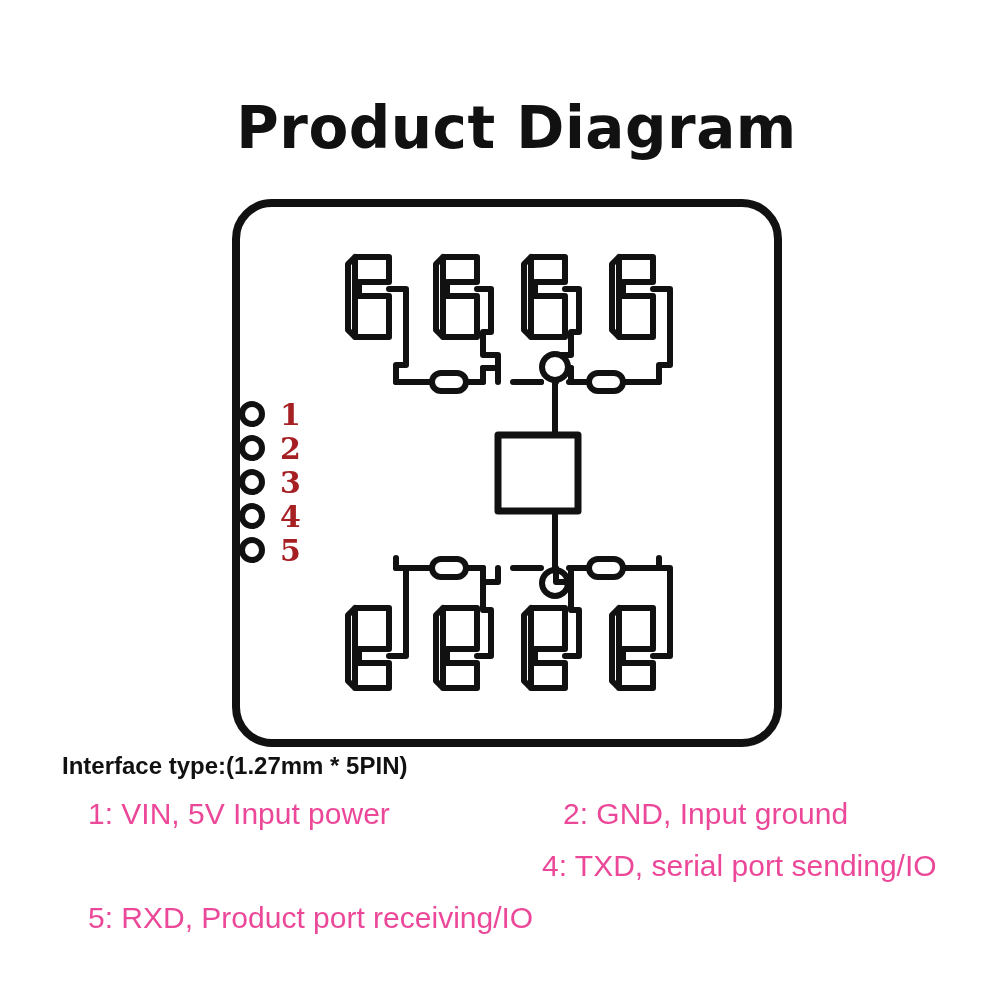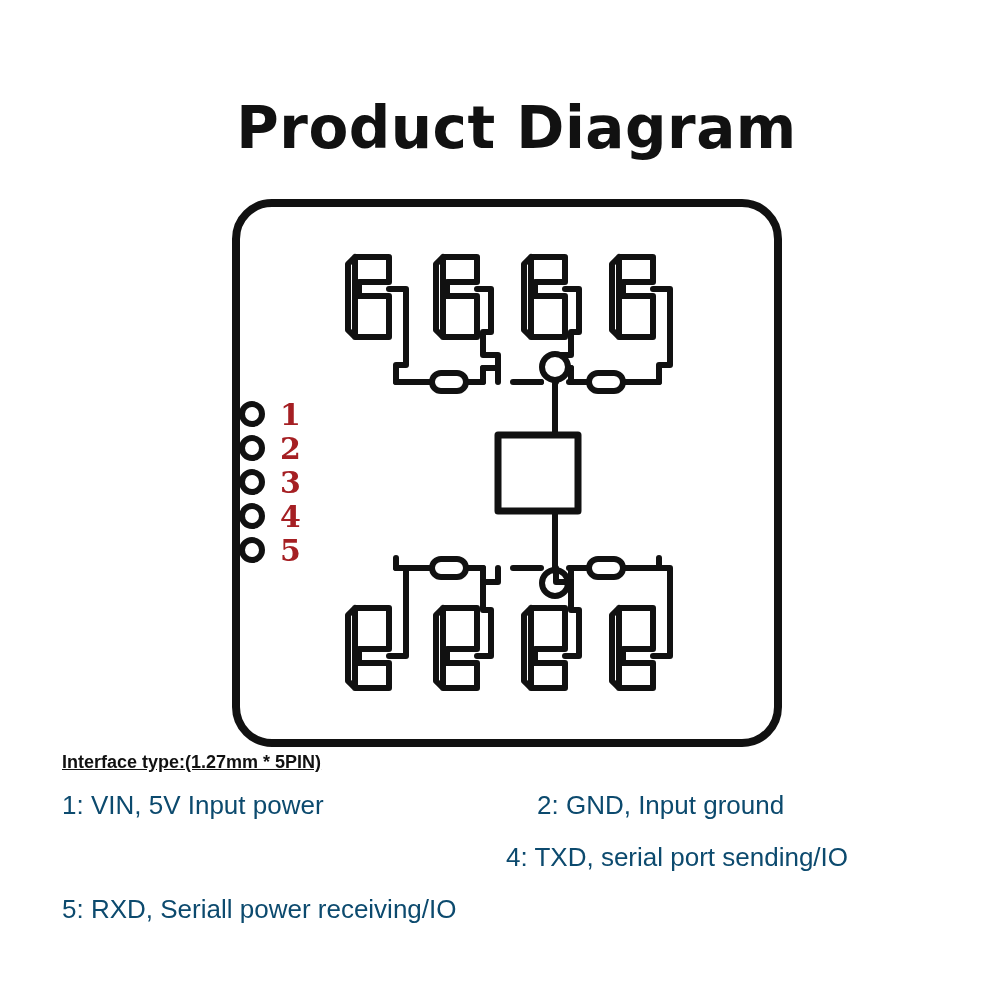--- a/index.html
+++ b/index.html
@@ -61,43 +61,43 @@
   
   .legend {
     position: absolute;
     left: 62px;
     top: 752px;
     width: 900px;
   }
   .legend-head {
     font-family: "Liberation Sans", sans-serif;
     font-weight: 700;
-    font-size: 18px;
+    font-size: 24px;
     color: #111111;
     white-space: nowrap;
     margin: 0 0 17px 0;
-    text-decoration: underline;
   }
   .legend-row {
     position: relative;
     height: 52px;
     white-space: nowrap;
   }
   .legend-item {
     position: absolute;
     top: 0;
     font-family: "Liberation Sans", sans-serif;
     font-weight: 400;
-    font-size: 26px;
-    color: #0c4a6e;
-    white-space: nowrap;
+    font-size: 30px;
+    color: #ec4899;
+    white-space: nowrap;
+    margin-left: 26px;
   }
   .col-left  { left: 0px; }
   .col-right-a { left: 475px; }
-  .col-right-b { left: 444px; }
+  .col-right-b { left: 454px; }
 </style>
 </head>
 <body>
 
 <div id="page">
 
   <div class="page-title">Product Diagram</div>
 
   <div class="board-wrap">
     <svg class="board-svg" viewBox="0 0 620 600" xmlns="http://www.w3.org/2000/svg">
@@ -246,17 +246,17 @@
     <div class="legend-row">
       <div class="legend-item col-left">1: VIN, 5V Input power</div>
       <div class="legend-item col-right-a">2: GND, Input ground</div>
     </div>
 
     <div class="legend-row">
       <div class="legend-item col-right-b">4: TXD, serial port sending/IO</div>
     </div>
 
     <div class="legend-row">
-      <div class="legend-item col-left">5: RXD, Seriall power receiving/IO</div>
+      <div class="legend-item col-left">5: RXD, Product port receiving/IO</div>
     </div>
   </div>
 
 </div>
 
 </body></html>

